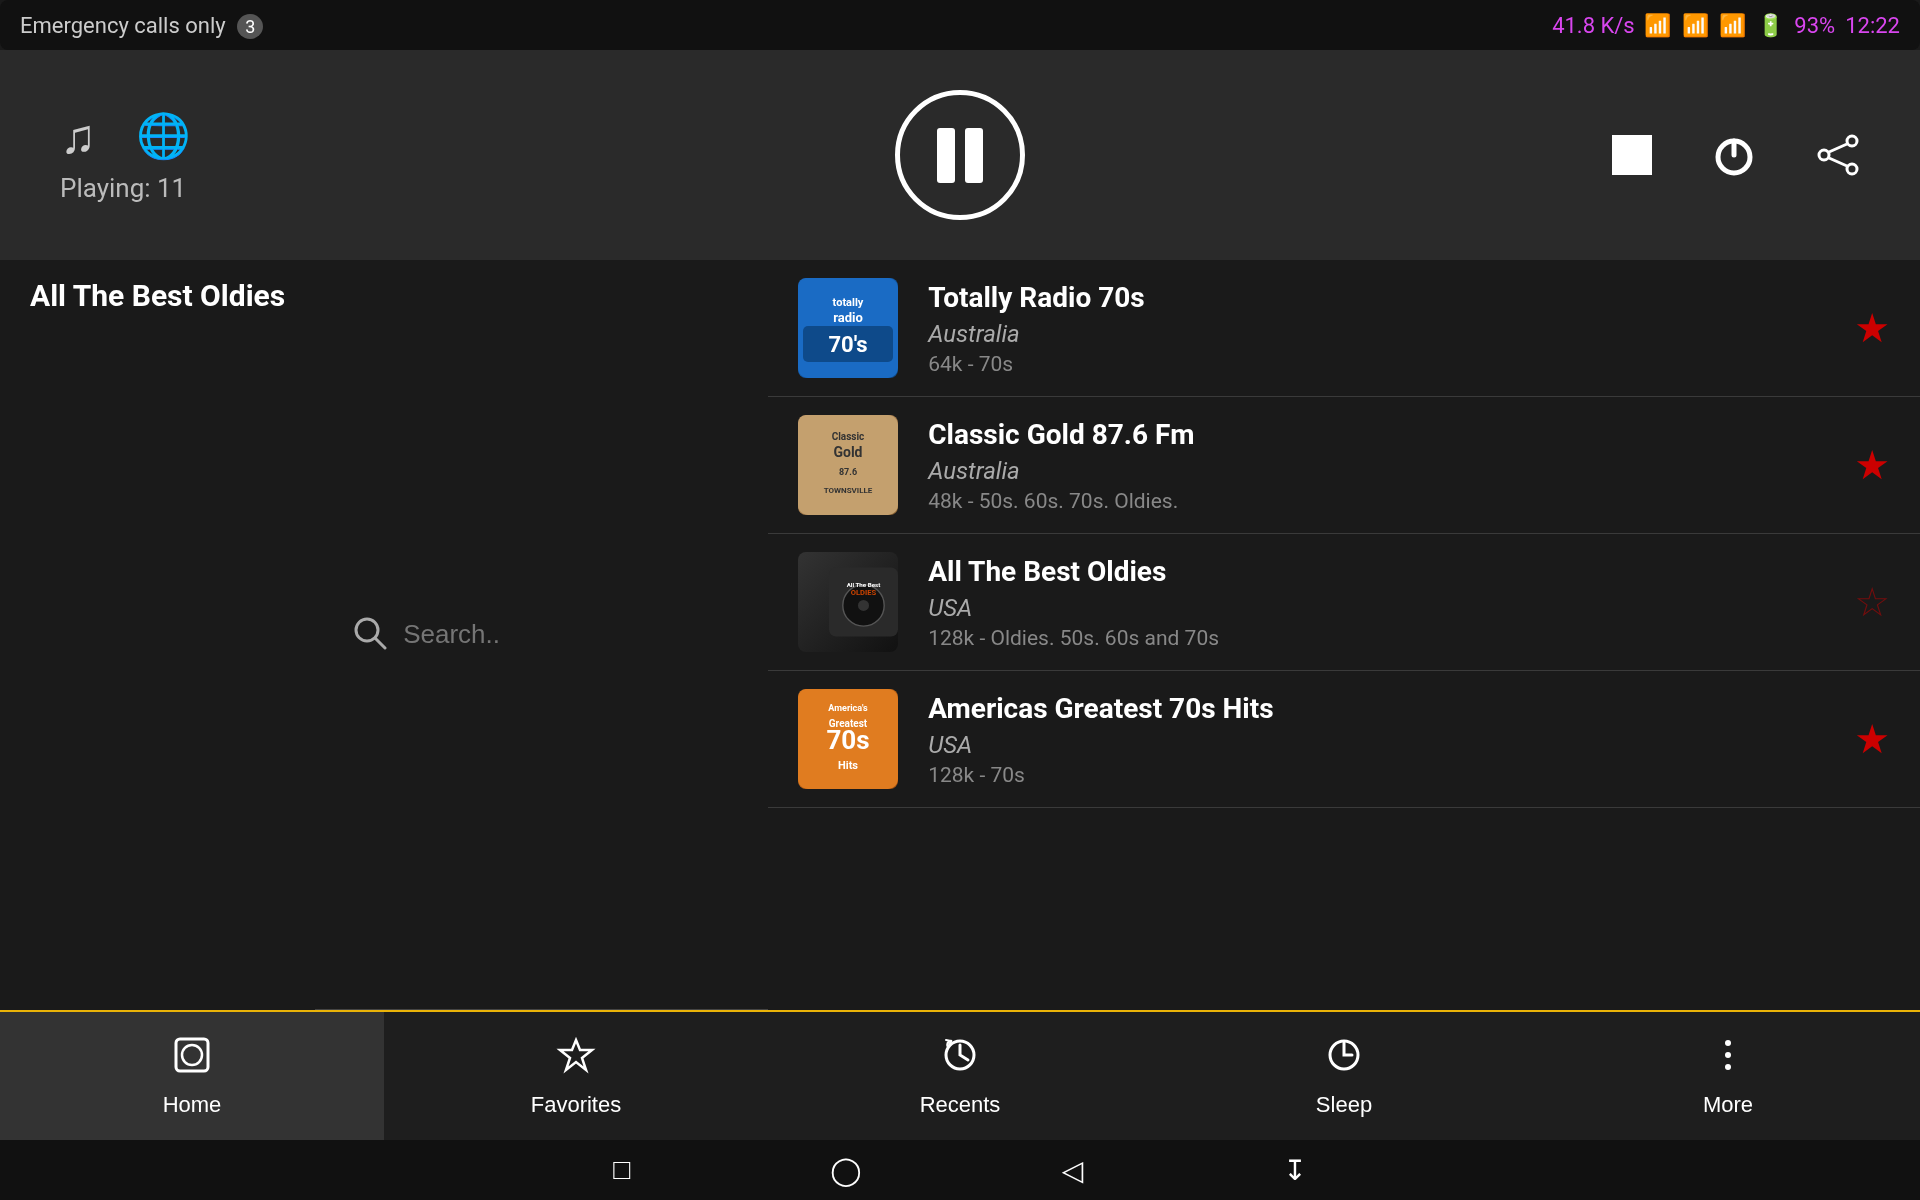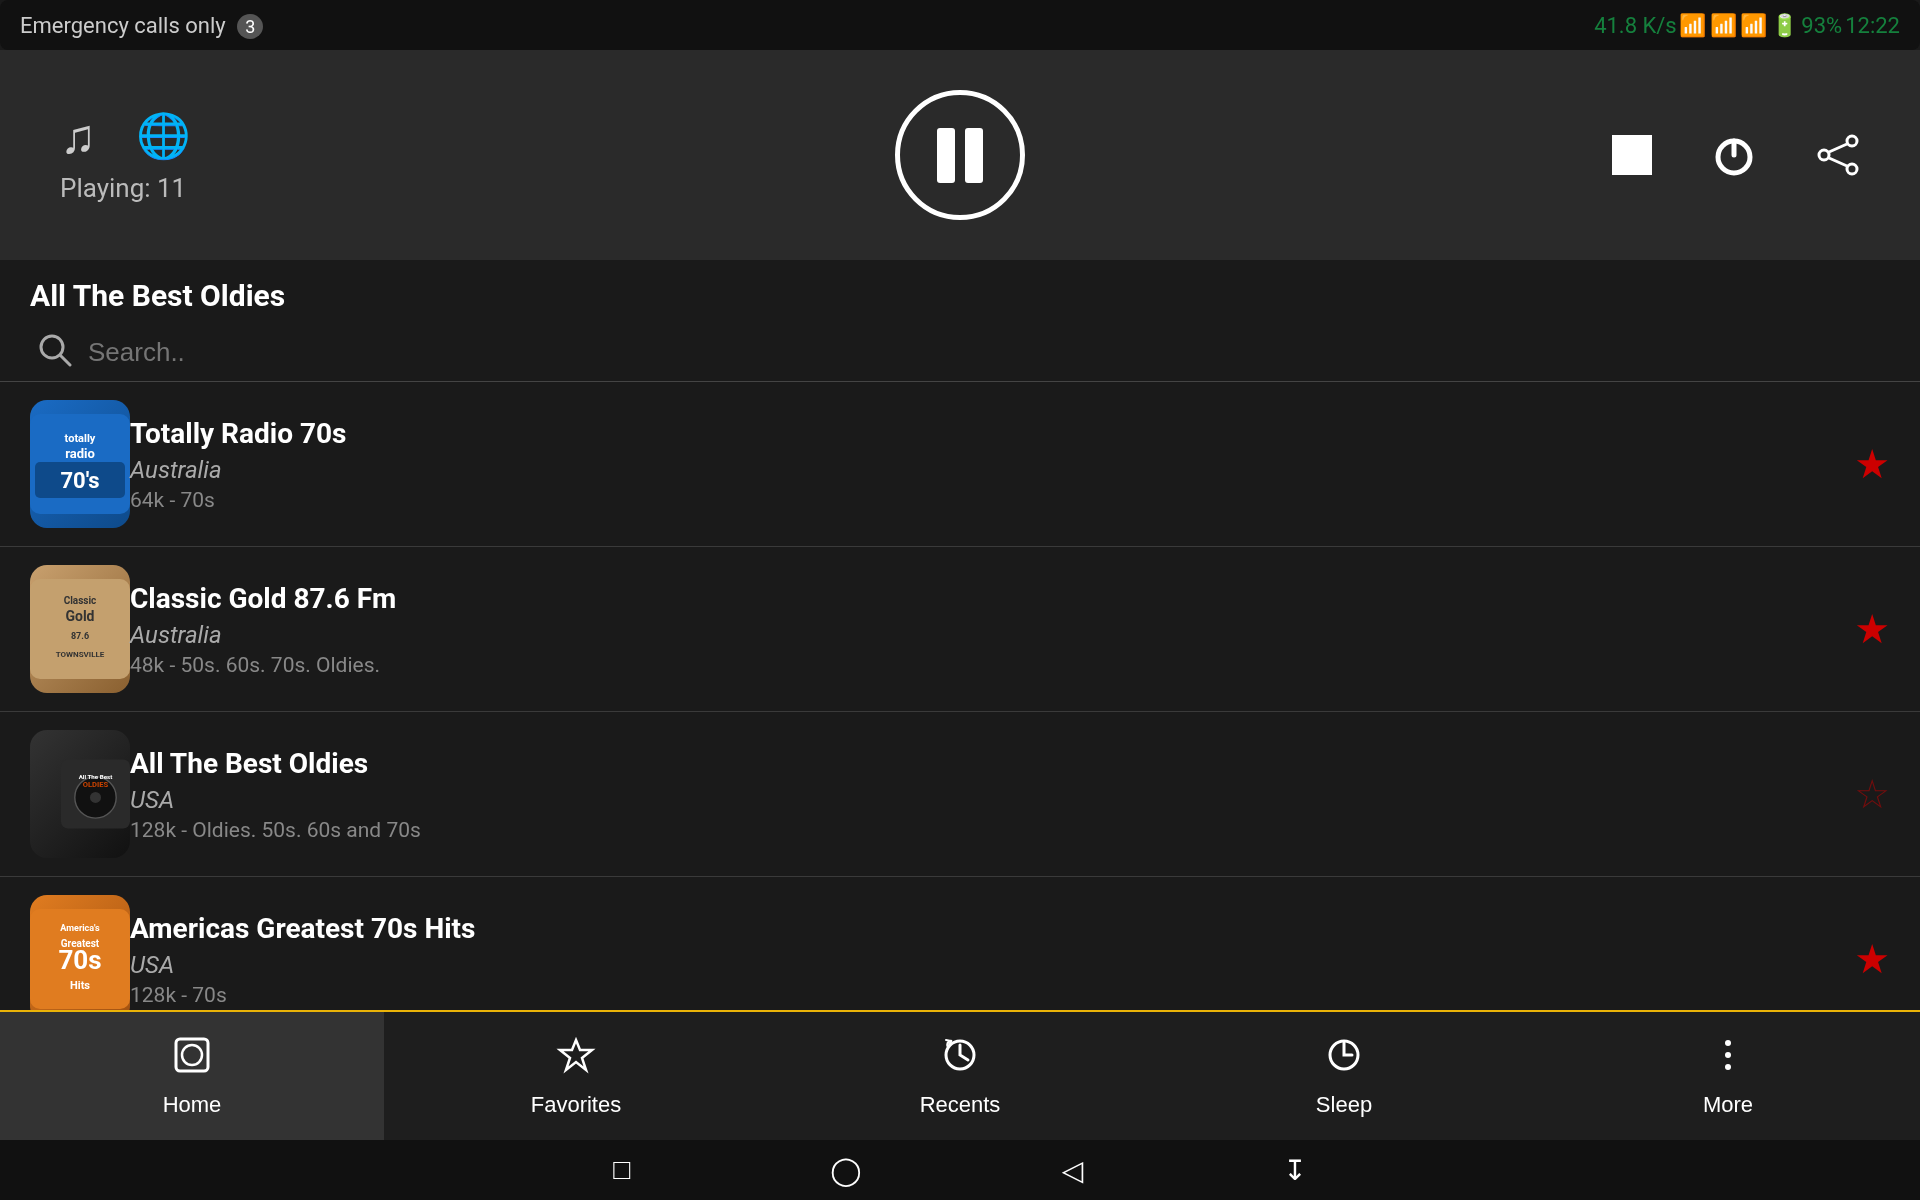--- a/index.html
+++ b/index.html
@@ -23,23 +23,23 @@
       padding: 4px 20px;
       border-radius: 8px;
     }
     #status-left {
       font-size: 22px;
       color: #cccccc;
     }
     #status-right {
       display: flex;
       align-items: center;
-      gap: 3px;
+      gap: 10px;
       font-size: 22px;
-      color: #15803d;
+      color: #d946ef;
     }
     #status-right span { font-size: 22px; }
 
     
     #player-bar {
       height: 210px;
       background: #2a2a2a;
       display: flex;
       align-items: center;
       justify-content: space-between;
@@ -145,22 +145,23 @@
     }
     .station-item {
       display: flex;
       align-items: center;
       padding: 18px 30px;
       border-bottom: 1px solid #3a3a3a;
       cursor: pointer;
     }
     .station-logo {
       width: 100px;
-      height: 128px;
-      border-radius: 17px;
+      height: 100px;
+      border-radius: 8px;
+      margin-right: 30px;
       flex-shrink: 0;
       display: flex;
       align-items: center;
       justify-content: center;
       font-size: 12px;
       font-weight: bold;
       text-align: center;
       overflow: hidden;
     }
     .logo-70s {
@@ -267,21 +268,21 @@
       font-size: 48px;
       color: #cccccc;
     }
     .globe-icon {
       font-size: 44px;
       color: #cccccc;
     }
 
     #main-content {
       display: flex;
-      flex-direction: column;
+      flex-direction: row;
       height: calc(1200px - 50px - 210px - 130px - 60px);
     }
   </style>
 </head>
 <body>
 
 <div id="status-bar">
   <div id="status-left">
     <span>Emergency calls only</span>
     <span style="background:#555;color:#fff;border-radius:50%;padding:2px 8px;font-size:18px;margin-left:6px;">3</span>

